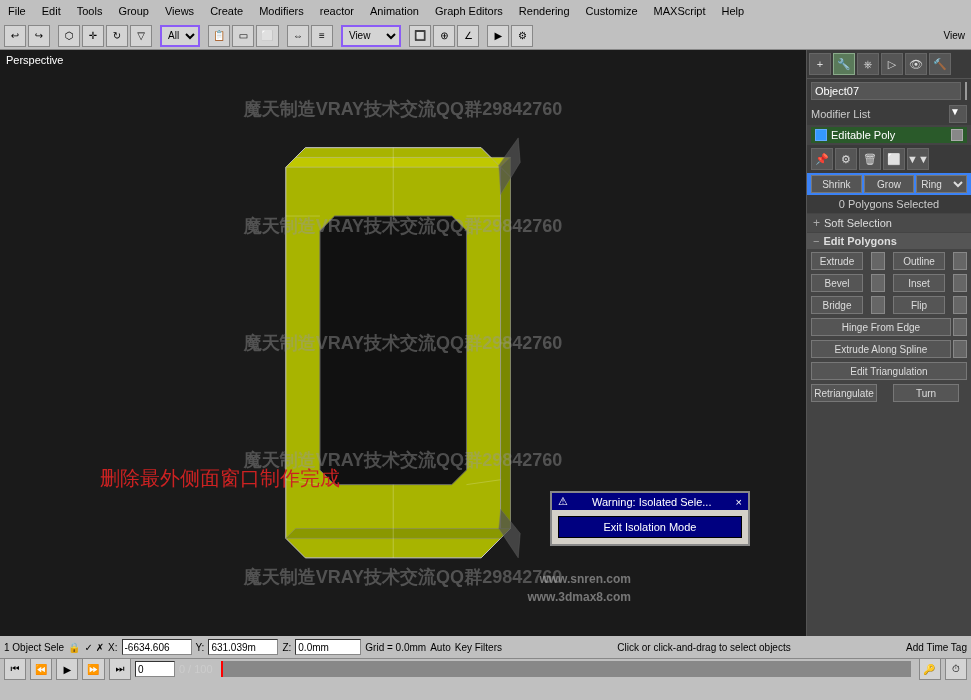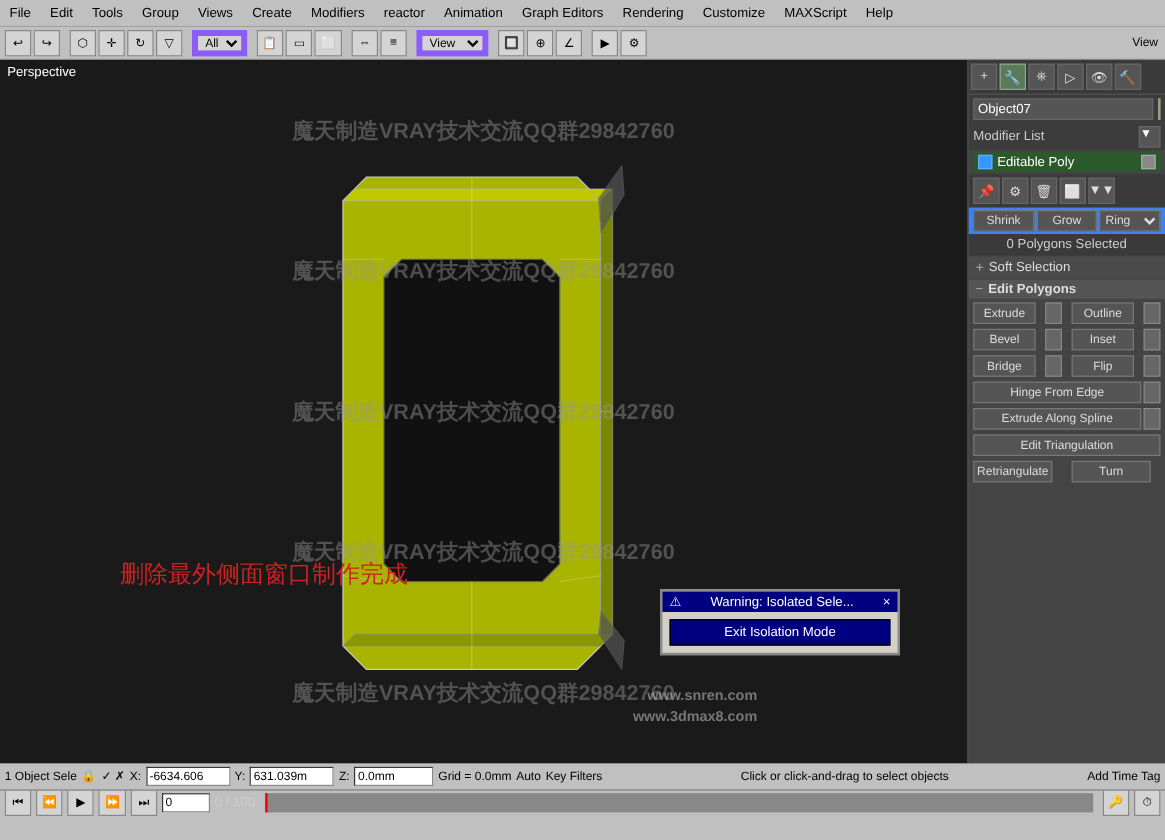--- a/index.html
+++ b/index.html
@@ -47,21 +47,21 @@
       display: flex;
       align-items: center;
       justify-content: center;
       cursor: pointer;
       font-size: 10px;
       color: #000;
       padding: 0 4px;
     }
     .tb-select {
       background: #d4d4d4;
-      border: 5px solid #8b5cf6;
+      border: 2px solid #8b5cf6;
       height: 22px;
       color: #000;
       font-size: 10px;
       padding: 0 2px;
     }
     .tb-sep {
       width: 4px;
     }
     .tb-label {
       font-size: 10px;

